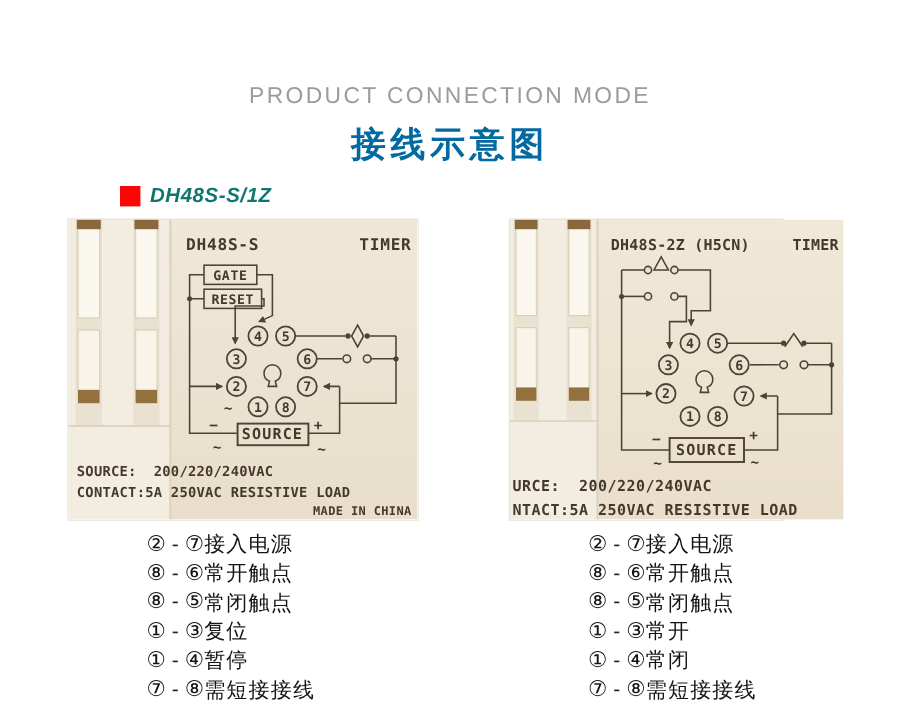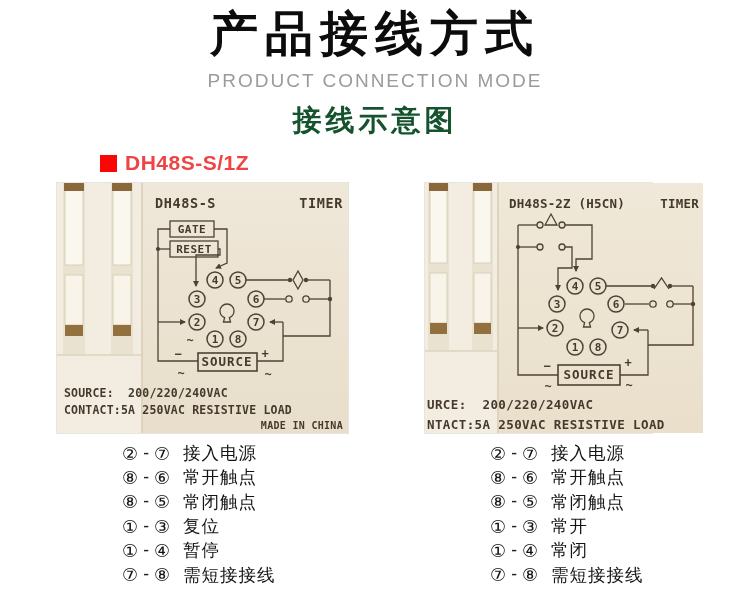--- a/index.html
+++ b/index.html
@@ -16,26 +16,26 @@
   .title-cn{
     position:absolute;top:2px;left:0;width:750px;text-align:center;
     font-size:48px;font-weight:900;color:#0c0c0c;letter-spacing:7px;
   }
   .title-en{
     position:absolute;top:70px;left:0;width:750px;text-align:center;
     font-size:19px;font-weight:500;color:var(--gray);letter-spacing:2px;
   }
   .subtitle-cn{
     position:absolute;top:101px;left:0;width:750px;text-align:center;
-    font-size:29px;font-weight:700;color:#14532d;letter-spacing:4px;
+    font-size:29px;font-weight:700;color:#0369a1;letter-spacing:4px;
   }
   .sec-head{position:absolute;top:151px;display:flex;align-items:center;height:24px;}
   .sec-head.left{left:100px;} .sec-head.right{left:482px;}
   .red-sq{width:17px;height:17px;background:var(--accent);display:inline-block;margin-right:8px;flex:0 0 auto;}
-  .sec-title{font-size:21px;font-weight:700;color:#ef4444;letter-spacing:0.5px;}
+  .sec-title{font-size:17px;font-weight:700;color:#0f766e;letter-spacing:0.5px;font-style:italic;}
   .photo{position:absolute;top:183px;box-shadow:0 0 0 1px rgba(190,180,160,0.35);}
   .photo.left{left:57px;width:291px;height:250px;text-align:center;}
   .photo.right{left:425px;width:227px;height:250px;}
   .photo svg{display:block;}
   svg text{white-space:pre;}
   .ln{stroke:var(--line);stroke-width:1.3;fill:none;}
   .lnb{stroke:var(--line);stroke-width:1.6;fill:none;}
   .dot{fill:var(--line);stroke:none;}
   .oc{fill:var(--photo-bg);stroke:var(--line);stroke-width:1.3;}
   .pinc{fill:var(--photo-bg);stroke:var(--line);stroke-width:1.5;}
@@ -47,28 +47,27 @@
   .pn{font-size:11px;}
   .sym{font-size:12px;font-weight:bold;}
   .bt{font-size:11.5px;letter-spacing:0.2px;}
   .bt2{font-size:12.5px;letter-spacing:0.4px;}
   .mic{font-size:10px;letter-spacing:0.3px;}
   .conn-list{position:absolute;top:441px;margin:0;padding:0;list-style:none;}
   .conn-list.left{left:122px;} .conn-list.right{left:490px;}
   .conn-list li{display:flex;align-items:center;height:24.3px;font-size:17.5px;color:#141414;}
   .conn-list .pin-ref{font-size:18px;font-family:"DejaVu Sans",sans-serif;}
   .conn-list .dash{margin:0 5px;color:#222;}
-  .conn-list .desc{margin-left:13px;letter-spacing:1px;font-weight:500;}
+  .conn-list .desc{letter-spacing:1px;font-weight:500;}
 </style>
 </head>
 <body>
 
 <div class="page">
 
-  <div class="title-cn">产品接线方式</div>
   <div class="title-en">PRODUCT CONNECTION MODE</div>
   <div class="subtitle-cn">接线示意图</div>
 
   <div class="sec-head left">
     <span class="red-sq"></span>
     <span class="sec-title">DH48S-S/1Z</span>
   </div>
 
 
   <div class="photo left">

